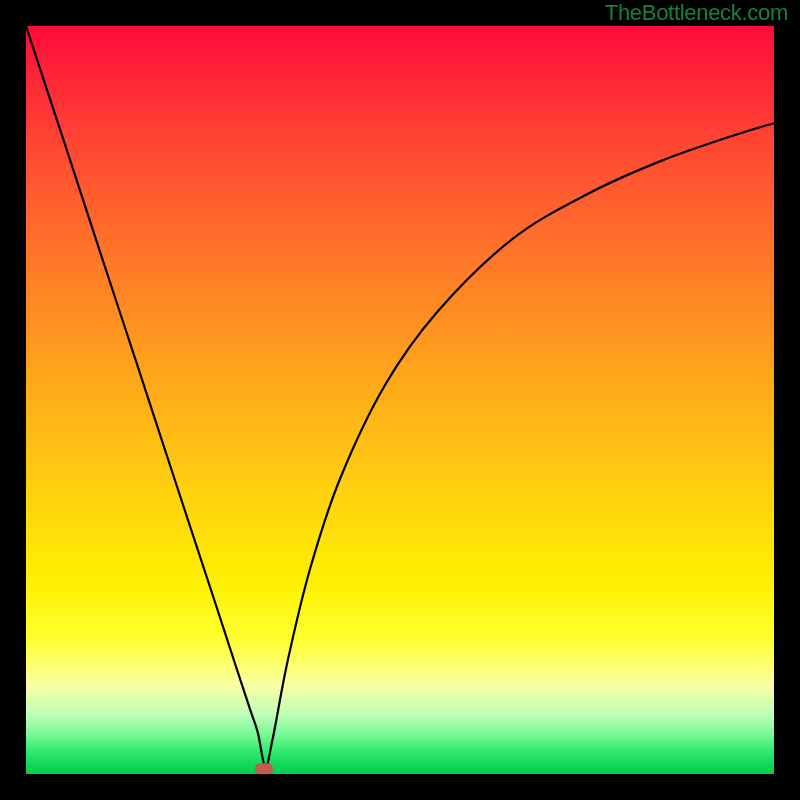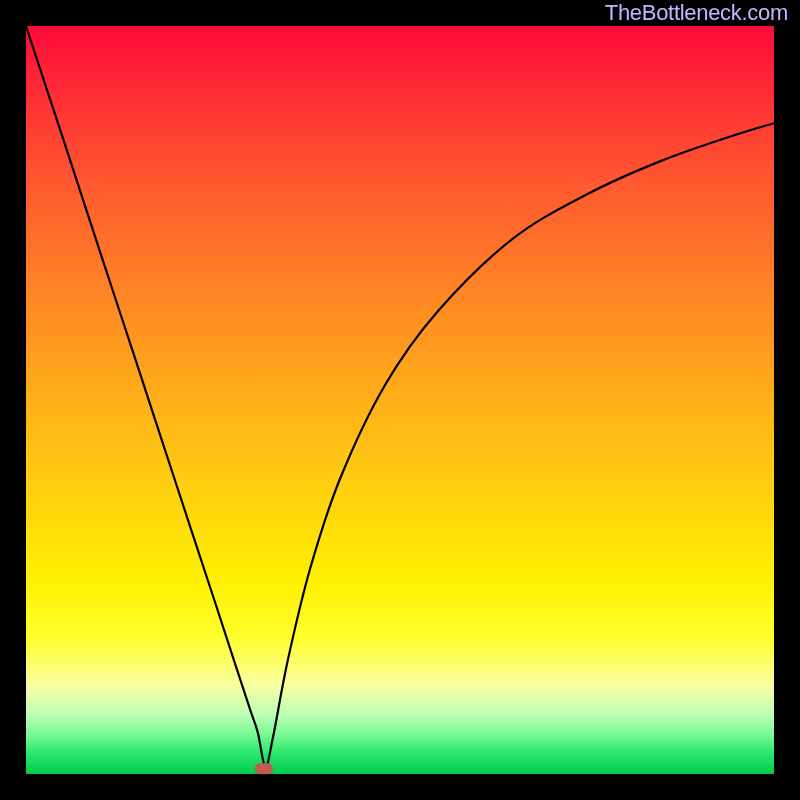--- a/index.html
+++ b/index.html
@@ -38,21 +38,21 @@
       #00cc4a 100%
     );
   }
   .watermark {
     position: absolute;
     top: 0px;
     right: 12px;
     font-family: Arial, Helvetica, sans-serif;
     font-size: 22px;
     font-weight: 500;
-    color: #c4b5fd;
+    color: #15803d;
     letter-spacing: -0.3px;
     z-index: 3;
   }
   svg.overlay {
     position: absolute;
     left: 0;
     top: 0;
     width: 800px;
     height: 800px;
     z-index: 2;

